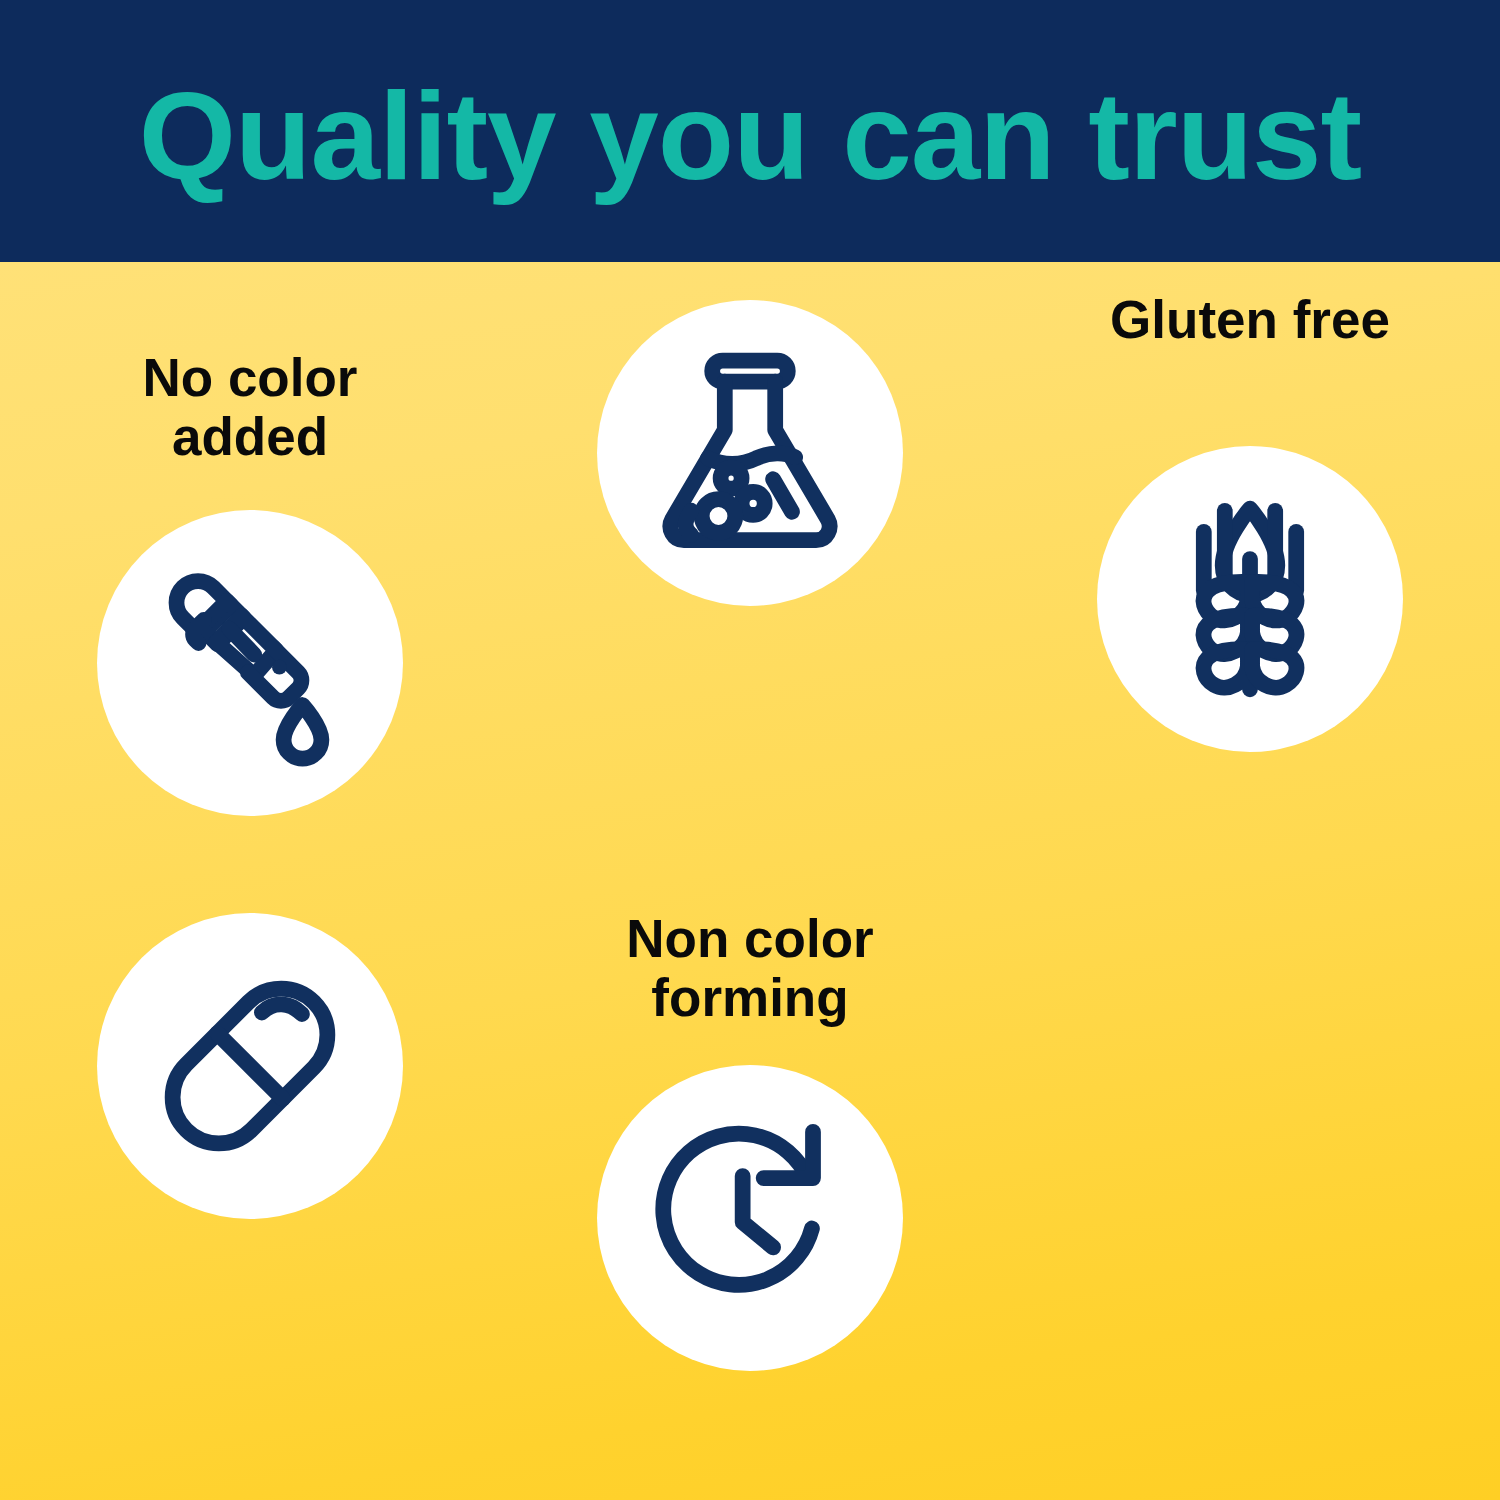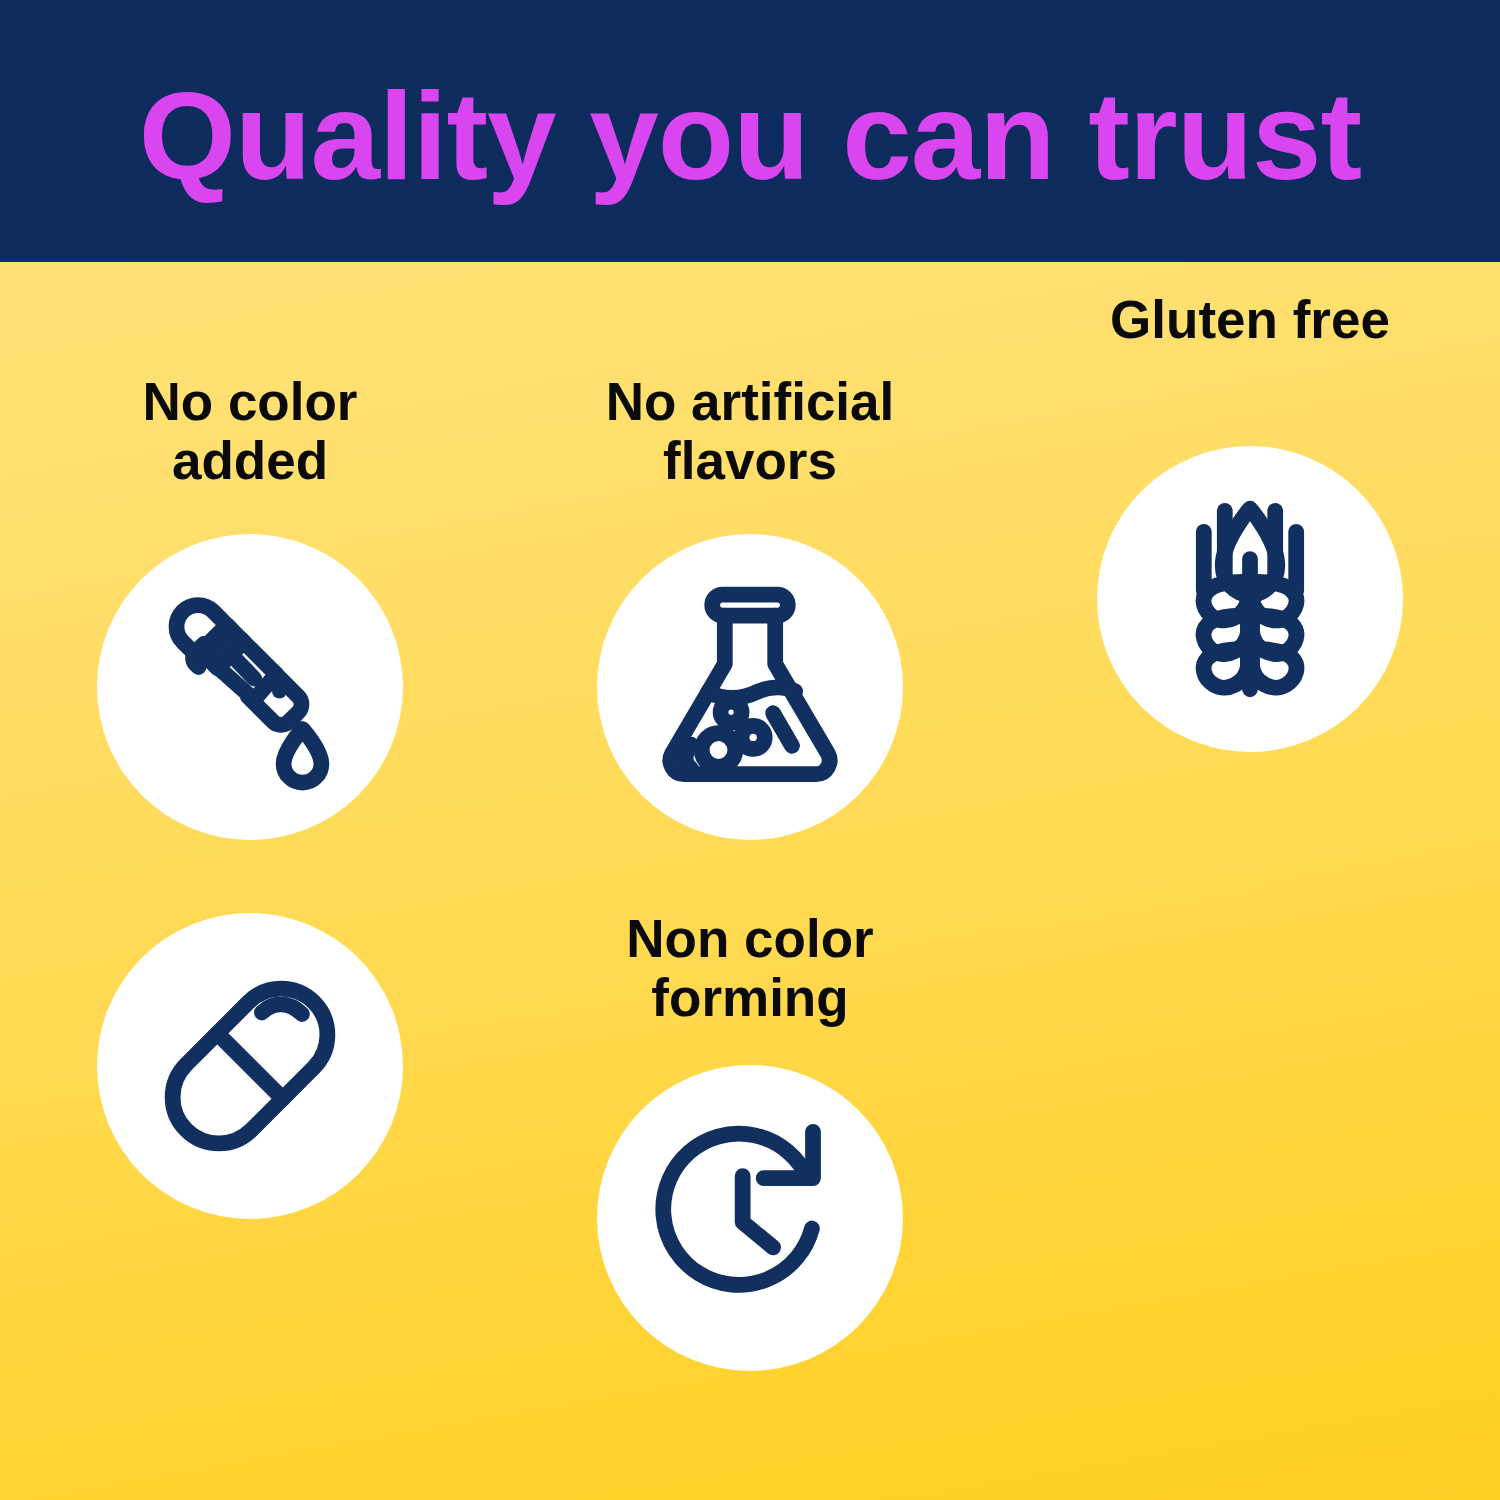--- a/index.html
+++ b/index.html
@@ -21,21 +21,21 @@
     left: 0;
     top: 0;
     width: 1500px;
     height: 262px;
     background: #0d2b5c;
     display: flex;
     align-items: center;
     justify-content: center;
   }
   .header-title {
-    color: #d946ef;
+    color: #14b8a6;
     font-family: "Liberation Sans", sans-serif;
     font-weight: bold;
     font-size: 125px;
     line-height: 1;
     letter-spacing: -1px;
     text-align: center;
     white-space: nowrap;
     margin: 0;
     padding: 0;
     transform: translateY(4px);
@@ -76,21 +76,21 @@
     font-size: 53px;
     line-height: 1.12;
     text-align: center;
     white-space: pre-line;
     margin: 0;
     padding: 0;
   }
 
   
   .row1 .feature-label {
-    margin-top: 110px;
+    margin-top: 86px;
     min-height: 124px;
   }
   .row2 .feature-label {
     margin-top: 28px;
     min-height: 124px;
     text-align: center;
   }
 
   .icon-circle {
     width: 306px;
@@ -153,22 +153,20 @@
           <path class="icon-stroke" d="M122 85 L146 109 C150 113 150 120 146 124 L137 133 C133 137 126 137 122 133 L98 109"></path>
 
           <circle class="icon-fill" cx="128" cy="104" r="7"></circle>
 
           <path class="icon-stroke" d="M150 140 C150 140 132 160 132 173 C132 183 140 191 150 191 C160 191 168 183 168 173 C168 160 150 140 150 140 Z"></path>
         </svg>
       </div>
     </div>
 
     <div class="feature row1">
-      <div class="feature-label">No artificial
-flavors</div>
       <div class="icon-circle">
         <svg viewBox="0 0 200 200">
 
           <rect class="icon-stroke" x="64" y="12" width="72" height="20" rx="10"></rect>
 
           <path class="icon-stroke" d="M76 32 L76 78 L26 163 C21 172 27 183 37 183 L163 183 C173 183 179 172 174 163 L124 78 L124 32"></path>
 
           <path class="icon-stroke" d="M60 105 C74 112 92 112 106 105 C119 99 133 99 143 104"></path>
 
           <circle class="icon-stroke" cx="82" cy="124" r="10"></circle>

